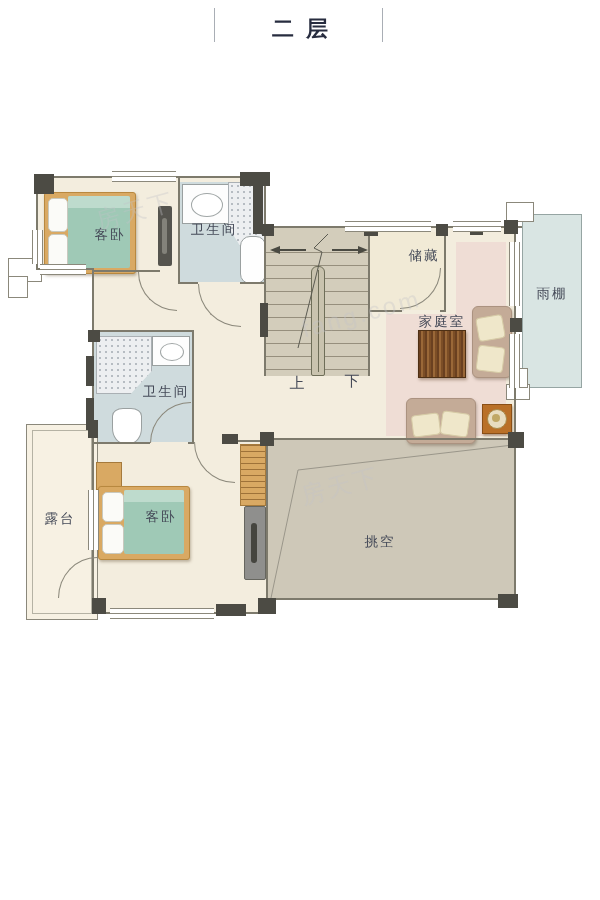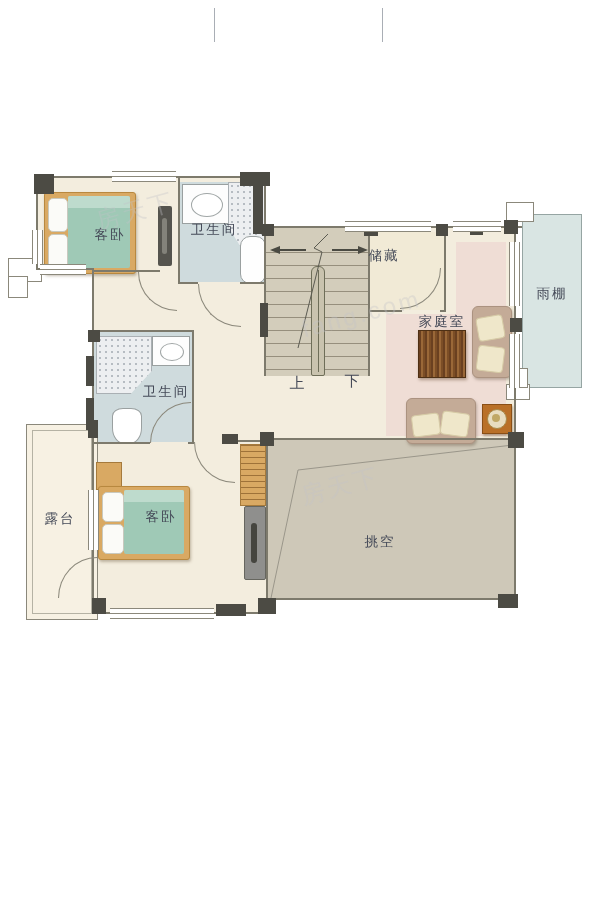--- a/index.html
+++ b/index.html
@@ -68,20 +68,21 @@
   .wm{position:absolute;color:var(--watermark,rgba(195,195,200,.35));font-size:24px;letter-spacing:3px;
       transform:rotate(-15deg);white-space:nowrap;pointer-events:none;}
 </style>
 </head>
 <body>
 
 <div id="stage">
 
   <div class="tbar" style="left:214px;"></div>
   <div class="tbar" style="left:382px;"></div>
+  <div class="title">二层</div>
 
   <div class="abs floor" style="left:38px;top:178px;width:56px;height:92px;"></div>
   <div class="abs floor" style="left:92px;top:178px;width:174px;height:154px;"></div>
   <div class="abs floor" style="left:92px;top:268px;width:174px;height:346px;"></div>
   <div class="abs floor" style="left:264px;top:226px;width:252px;height:226px;"></div>
   <div class="abs bath" style="left:178px;top:182px;width:88px;height:100px;"></div>
   <div class="abs bath" style="left:92px;top:332px;width:100px;height:110px;"></div>
   <div class="abs stairfloor" style="left:264px;top:228px;width:104px;height:148px;"></div>
   <div class="abs storagefloor" style="left:370px;top:232px;width:74px;height:78px;"></div>
   <div class="abs voidfloor" style="left:266px;top:440px;width:248px;height:160px;"></div>
@@ -219,21 +220,21 @@
 
   <div class="abs arc arc-bl" style="left:138px;top:272px;width:38px;height:38px;"></div>
   <div class="abs arc arc-bl" style="left:198px;top:284px;width:42px;height:42px;"></div>
   <div class="abs arc arc-br" style="left:400px;top:268px;width:40px;height:40px;"></div>
   <div class="abs arc arc-tl" style="left:150px;top:402px;width:40px;height:40px;"></div>
   <div class="abs arc arc-bl" style="left:194px;top:442px;width:40px;height:40px;"></div>
   <div class="abs arc arc-tl" style="left:58px;top:557px;width:38px;height:40px;"></div>
 
   <div class="lbl" style="left:110px;top:235px;">客卧</div>
   <div class="lbl" style="left:214px;top:230px;">卫生间</div>
-  <div class="lbl" style="left:384px;top:256px;">储藏</div>
+  <div class="lbl" style="left:424px;top:256px;">储藏</div>
   <div class="lbl" style="left:442px;top:322px;">家庭室</div>
   <div class="lbl" style="left:552px;top:294px;">雨棚</div>
   <div class="lbl" style="left:166px;top:392px;">卫生间</div>
   <div class="lbl" style="left:161px;top:517px;">客卧</div>
   <div class="lbl" style="left:60px;top:519px;">露台</div>
   <div class="lbl" style="left:380px;top:542px;">挑空</div>
   <div class="lbl small" style="left:297px;top:383px;">上</div>
   <div class="lbl small" style="left:352px;top:381px;">下</div>
 
   <div class="wm" style="left:95px;top:195px;">房天下</div>

